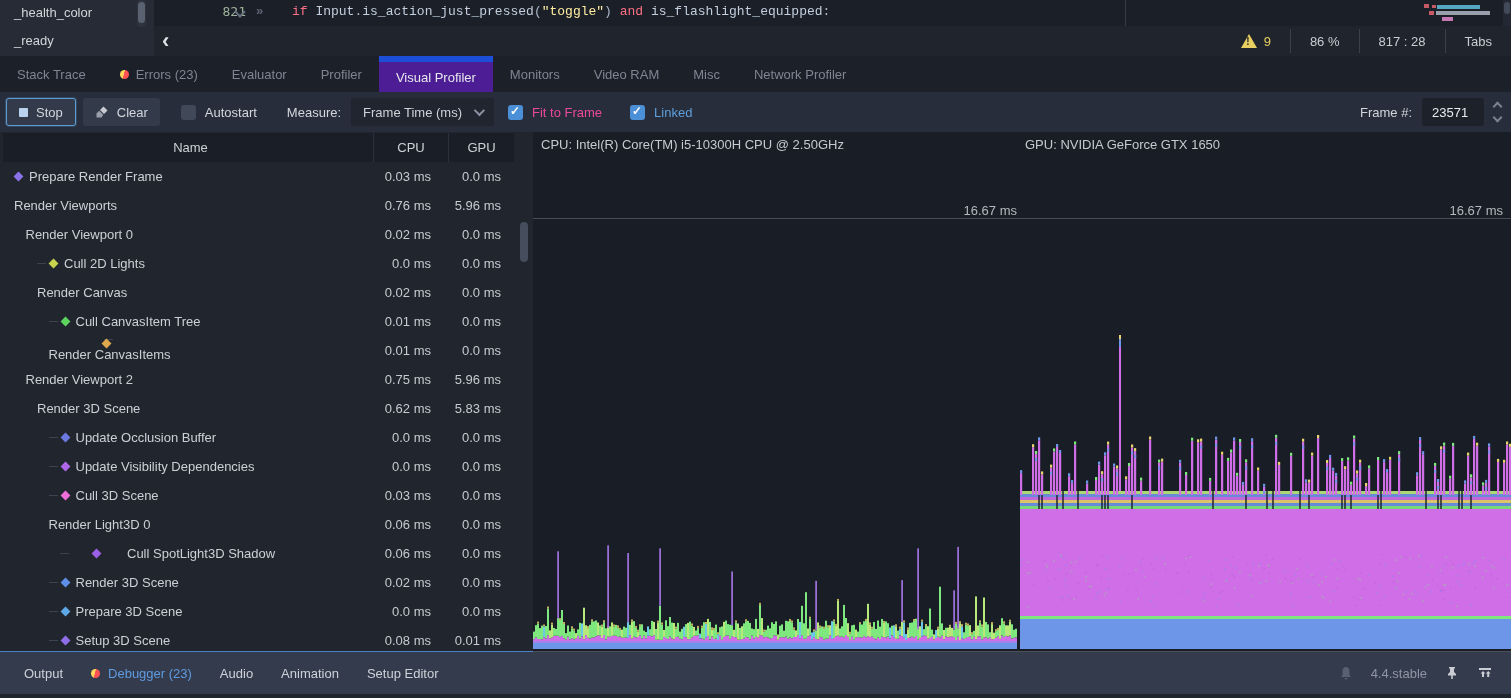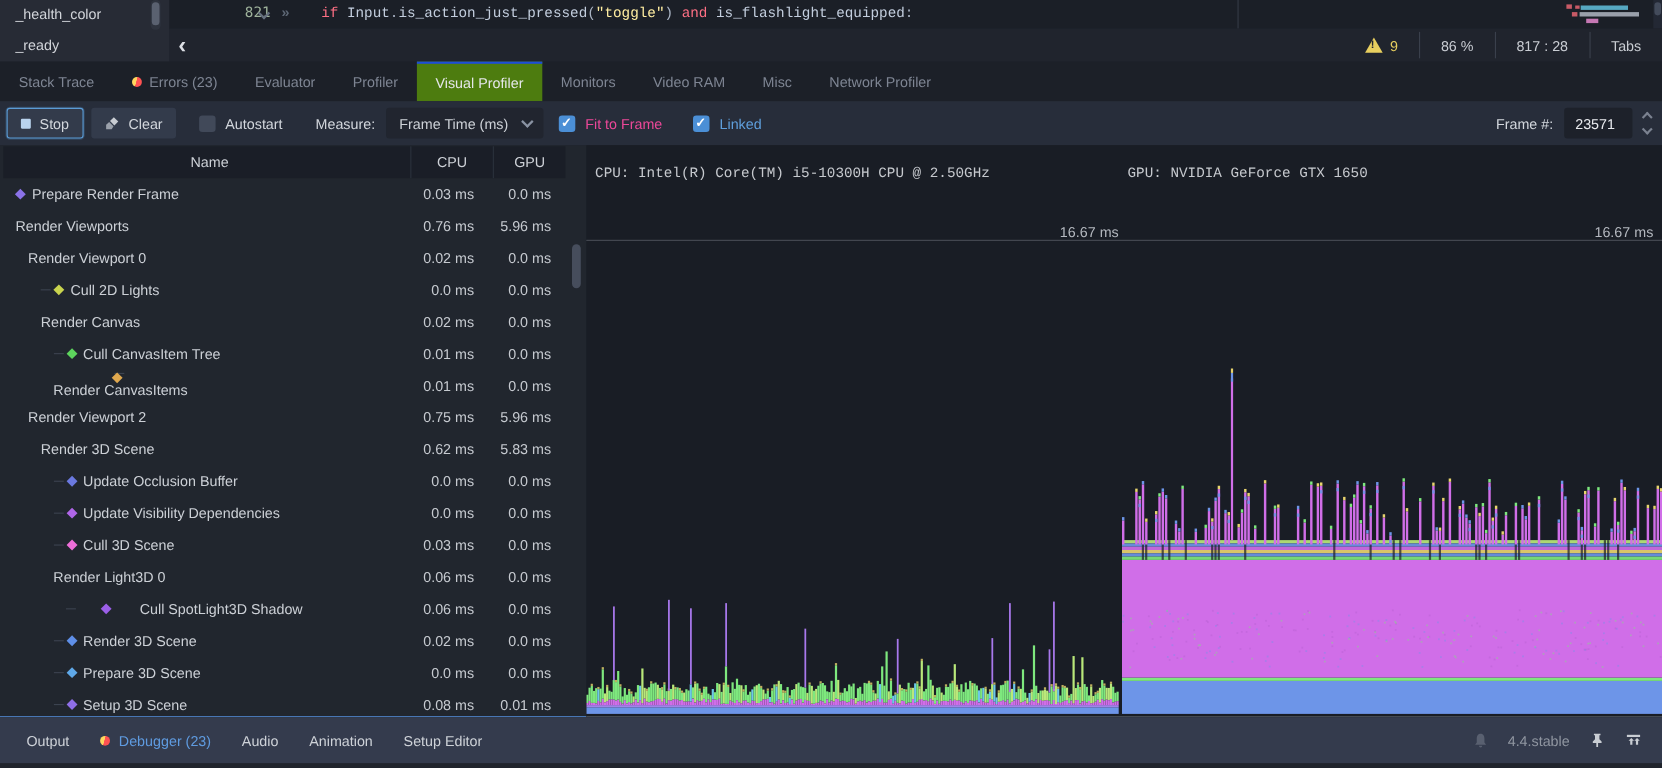--- a/index.html
+++ b/index.html
@@ -28,21 +28,21 @@
   #status-right { margin-left:auto; display:flex; align-items:center; height:100%; }
   .status-cell { display:flex; align-items:center; gap:7px; padding:0 19px; color:#c9cdd3; }
   .status-div { width:1px; height:24px; background:#3a404c; }
   #warn-count { color:#e8cf5f; }
   #warn-tri { width:0; height:0; border-left:8px solid transparent; border-right:8px solid transparent; border-bottom:14px solid #e8cf5f; position:relative; }
   #warn-tri::after { content:"!"; position:absolute; left:-2.5px; top:2px; font-size:10px; font-weight:bold; color:#20242d; }
 
   
   #dbg-tabbar { left:0; top:56px; width:1511px; height:36px; background:#1c2028; display:flex; align-items:stretch; }
   .dbg-tab { display:flex; align-items:center; gap:7px; padding:0 17px; color:#7e8593; cursor:default; white-space:nowrap; }
-  .dbg-tab.active { background:#4d7c0f; color:#e5e7ea; border-top:2px solid #1d4ed8; }
+  .dbg-tab.active { background:#4c1d95; color:#e5e7ea; border-top:6px solid #1d4ed8; }
   .err-dot { width:9px; height:9px; border-radius:50%; background:linear-gradient(105deg,#ffd75e 42%,#ff5252 46%); }
 
   
   #prof-toolbar { left:0; top:92px; width:1511px; height:40px; background:#272d3a; display:flex; align-items:center; padding:0 6px; }
   .tbtn { display:flex; align-items:center; gap:8px; background:#333b4b; border-radius:3px; height:28px; padding:0 12px; margin-right:7px; color:#d3d7dd; }
   #stop-btn { border:1px solid #5b9cd6; box-shadow:0 0 0 1px rgba(91,156,214,.25); }
   #stop-icon { width:9px; height:9px; background:#b9d3ee; border-radius:1px; }
   .chk { width:15px; height:15px; border-radius:3px; background:#414959; position:relative; flex:0 0 auto; }
   .chk.on { background:#4b8fd6; }
   .chk.on::after { content:"✓"; position:absolute; left:2px; top:-1px; color:#fff; font-size:12px; font-weight:bold; }
@@ -71,21 +71,21 @@
   .trow .name { display:flex; align-items:center; white-space:nowrap; color:#ccd0d6; }
   .dash { width:9px; height:1px; background:#3c4350; margin-right:3px; }
   .diamond { width:7px; height:7px; transform:rotate(45deg); margin:0 7px 0 1px; flex:0 0 auto; }
   .cell { position:absolute; top:0; height:29px; line-height:29px; text-align:right; color:#c6cad0; }
   .cell.cpu { left:350px; width:78px; }
   .cell.gpu { left:430px; width:68px; }
   #tree-scrollbar { left:519px; top:132px; width:10px; height:519px; }
   #tree-scrollbar .grab { position:absolute; left:1px; top:90px; width:8px; height:40px; background:#464d5c; border-radius:4px; }
 
   #chart-panel { left:533px; top:132px; width:978px; height:520px; background:#191d25; border-bottom:1px solid #4a5058; }
-  .hw-label { position:absolute; top:18px; color:#c6c9ce; white-space:nowrap;font-family:Liberation Mono, monospace; }
+  .hw-label { position:absolute; top:5px; color:#c6c9ce; white-space:nowrap; }
   #cpu-hw { left:8px; } #gpu-hw { left:492px; }
   .budget-label { position:absolute; top:71px; color:#b4b8bf; }
   #budget-cpu { right:494px; } #budget-gpu { right:8px; }
   #budget-line { position:absolute; left:0; top:86px; width:978px; height:1px; background:#474c55; }
   #graph-svg { position:absolute; left:0; top:0; }
 
   
   #bottom-bar { left:0; top:652px; width:1511px; height:42px; background:#343b4d; display:flex; align-items:center; padding:0 10px; }
   .bb-item { display:flex; align-items:center; gap:8px; padding:0 14px; height:100%; color:#ced2d8; }
   .bb-item.active { color:#5f9be0; }

